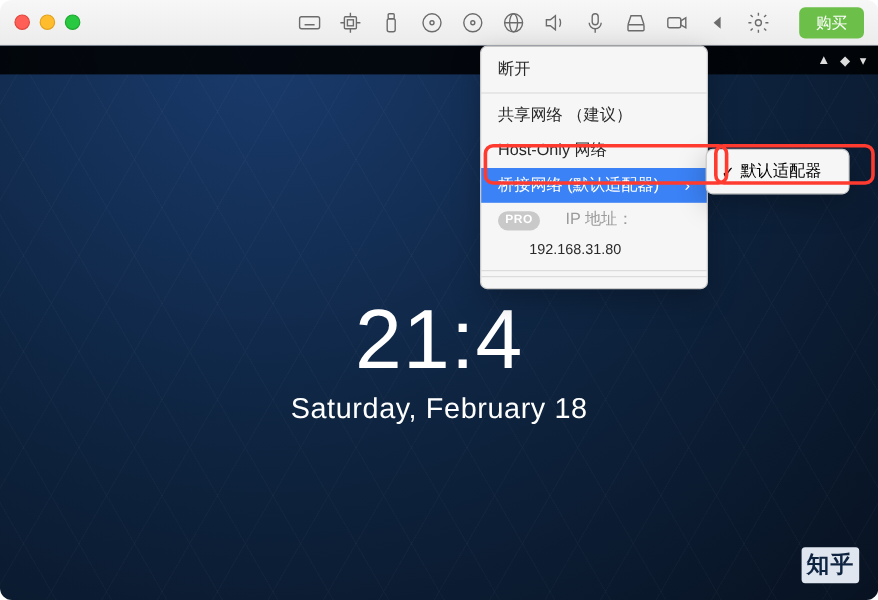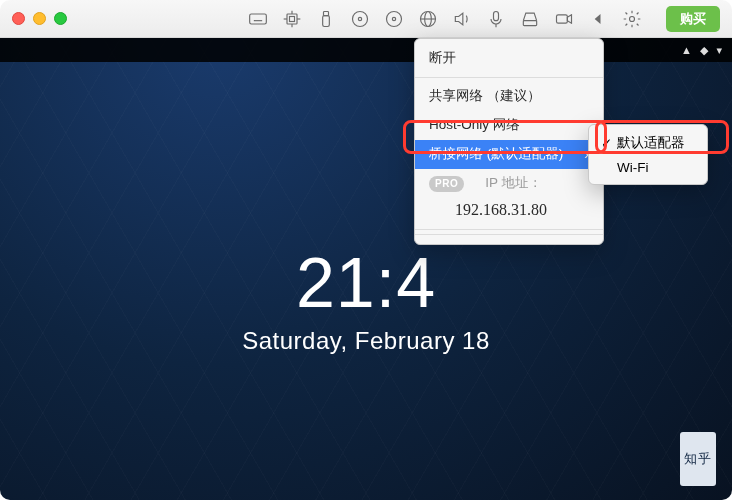--- a/index.html
+++ b/index.html
@@ -9,55 +9,55 @@
     .titlebar { height: 38px; background: linear-gradient(#f7f7f7,#ececec); display: flex; align-items: center; padding: 0 12px; border-bottom: 1px solid #d9d9d9; }
     .traffic { display: flex; gap: 8px; margin-right: 14px; }
     .dot { width: 13px; height: 13px; border-radius: 50%; }
     .dot.red { background: #ff5f57; border: 1px solid #e1463e; }
     .dot.yellow { background: #ffbd2e; border: 1px solid #e1a21e; }
     .dot.green { background: #28c940; border: 1px solid #1ba92e; }
     .tb-spacer { flex: 1; }
     .tb-icons { display: flex; gap: 14px; align-items: center; }
     .tb-icon { width: 20px; height: 20px; color: #6c6c6c; display: flex; align-items: center; justify-content: center; }
     .tb-icon svg { width: 20px; height: 20px; stroke: #6c6c6c; fill: none; stroke-width: 1.4; }
-    .buy-btn { margin-left: 24px; background: #6cc04a; color: #fff; border: none; border-radius: 5px; padding: 4px 14px; font-size: 13px; cursor: pointer; font-weight: bold; }
+    .buy-btn { margin-left: 24px; background: #6cc04a; color: #fff; border: none; border-radius: 5px; padding: 4px 14px; font-size: 13px; cursor: pointer; }
 
     
     .desktop { position: absolute; top: 38px; left: 0; right: 0; bottom: 0; background: radial-gradient(ellipse at 30% 0%, #1a3b6d 0%, #0e2440 50%, #081221 100%); overflow: hidden; }
     
     .desktop::before { content:""; position:absolute; inset:0; background:
       repeating-linear-gradient(60deg, rgba(255,255,255,0.02) 0 1px, transparent 1px 40px),
       repeating-linear-gradient(-60deg, rgba(255,255,255,0.02) 0 1px, transparent 1px 40px);
     }
     .vm-topbar { position: absolute; top: 0; left: 0; right: 0; height: 24px; background: rgba(0,0,0,0.85); display: flex; justify-content: flex-end; align-items: center; padding: 0 10px; gap: 10px; }
     .vm-status { color: #ddd; font-size: 11px; display: flex; gap: 8px; }
 
     .clock { position: absolute; top: 205px; left: 0; right: 0; text-align: center; color: #fff; font-weight: 300; }
     .clock .time { font-size: 70px; letter-spacing: 1px; }
     .clock .date { font-size: 24px; margin-top: 4px; font-weight: 400; letter-spacing: 0.5px; }
 
     
-    .menu { position: absolute; top: 38px; left: 414px; width: 190px; background: #f6f6f6; border: 1px solid #c9c9c9; border-radius: 6px; box-shadow: 0 8px 24px rgba(0,0,0,.25); padding: 5px 0; font-size: 13.5px; color: #2a2a2a; }
+    .menu { position: absolute; top: 38px; left: 400px; width: 190px; background: #f6f6f6; border: 1px solid #c9c9c9; border-radius: 6px; box-shadow: 0 8px 24px rgba(0,0,0,.25); padding: 5px 0; font-size: 13.5px; color: #2a2a2a; }
     .menu .item { padding: 5px 14px; line-height: 1.4; display: flex; align-items: center; }
     .menu .sep { height: 1px; background: #dcdcdc; margin: 4px 0; }
     .menu .disabled { color: #9b9b9b; }
     .menu .sel { background: #3b82f6; color: #fff; display: flex; justify-content: space-between; align-items: center; }
     .menu .sel .chev { font-size: 14px; }
     .pro-badge { display:inline-block; background:#c9c9c9; color:#fff; font-size:10px; font-weight:700; padding:1px 6px; border-radius:8px; margin-right:21px; letter-spacing:.5px;}
-    .ip-val { padding: 3px 14px 6px 40px; font-size: 16px; font-family: Liberation Serif, serif; }
+    .ip-val { padding: 3px 14px 6px 40px; font-size: 12px; }
 
     .submenu { position: absolute; top: 124px; left: 588px; width: 120px; background: #f6f6f6; border: 1px solid #c9c9c9; border-radius: 6px; box-shadow: 0 8px 24px rgba(0,0,0,.25); padding: 5px 0; font-size: 13.5px; }
     .submenu .item { padding: 4px 12px; display: flex; align-items: center; }
     .submenu .check { width: 16px; display: inline-block; }
 
     .hl-main { position: absolute; top: 120px; left: 403px; width: 204px; height: 34px; border: 3px solid #ff3b30; border-radius: 8px; pointer-events: none; }
     .hl-sub  { position: absolute; top: 120px; left: 595px; width: 134px; height: 34px; border: 3px solid #ff3b30; border-radius: 8px; pointer-events: none; }
 
     .watermark { position: absolute; right: 16px; bottom: 14px; color: #dfe6ef; font-size: 20px; display: flex; align-items: center; gap: 8px; font-weight: 500;}
-    .zhi-logo { background:#dfe6ef; color:#0e2440; font-size:13px; font-weight:400; padding:18px 4px; border-radius:3px; letter-spacing:1px;}
+    .zhi-logo { background:#dfe6ef; color:#0e2440; font-size:19px; font-weight:700; padding:2px 4px; border-radius:3px; letter-spacing:1px;}
   </style>
 </head>
 <body>
 
 <div class="titlebar">
   <div class="traffic">
     <div class="dot red"></div>
     <div class="dot yellow"></div>
     <div class="dot green"></div>
   </div>
@@ -182,20 +182,16 @@
   <div class="ip-val">192.168.31.80</div>
   <div class="sep"></div>
   <div class="sep"></div>
 </div>
 
 <div class="submenu">
   <div class="item">
     <span class="check">✓</span>
     <span>默认适配器</span>
   </div>
-  <div class="item">
-    <span class="check"></span>
-    <span>Wi-Fi</span>
-  </div>
 </div>
 
 <div class="hl-main"></div>
 <div class="hl-sub"></div>
 
 </body></html>

